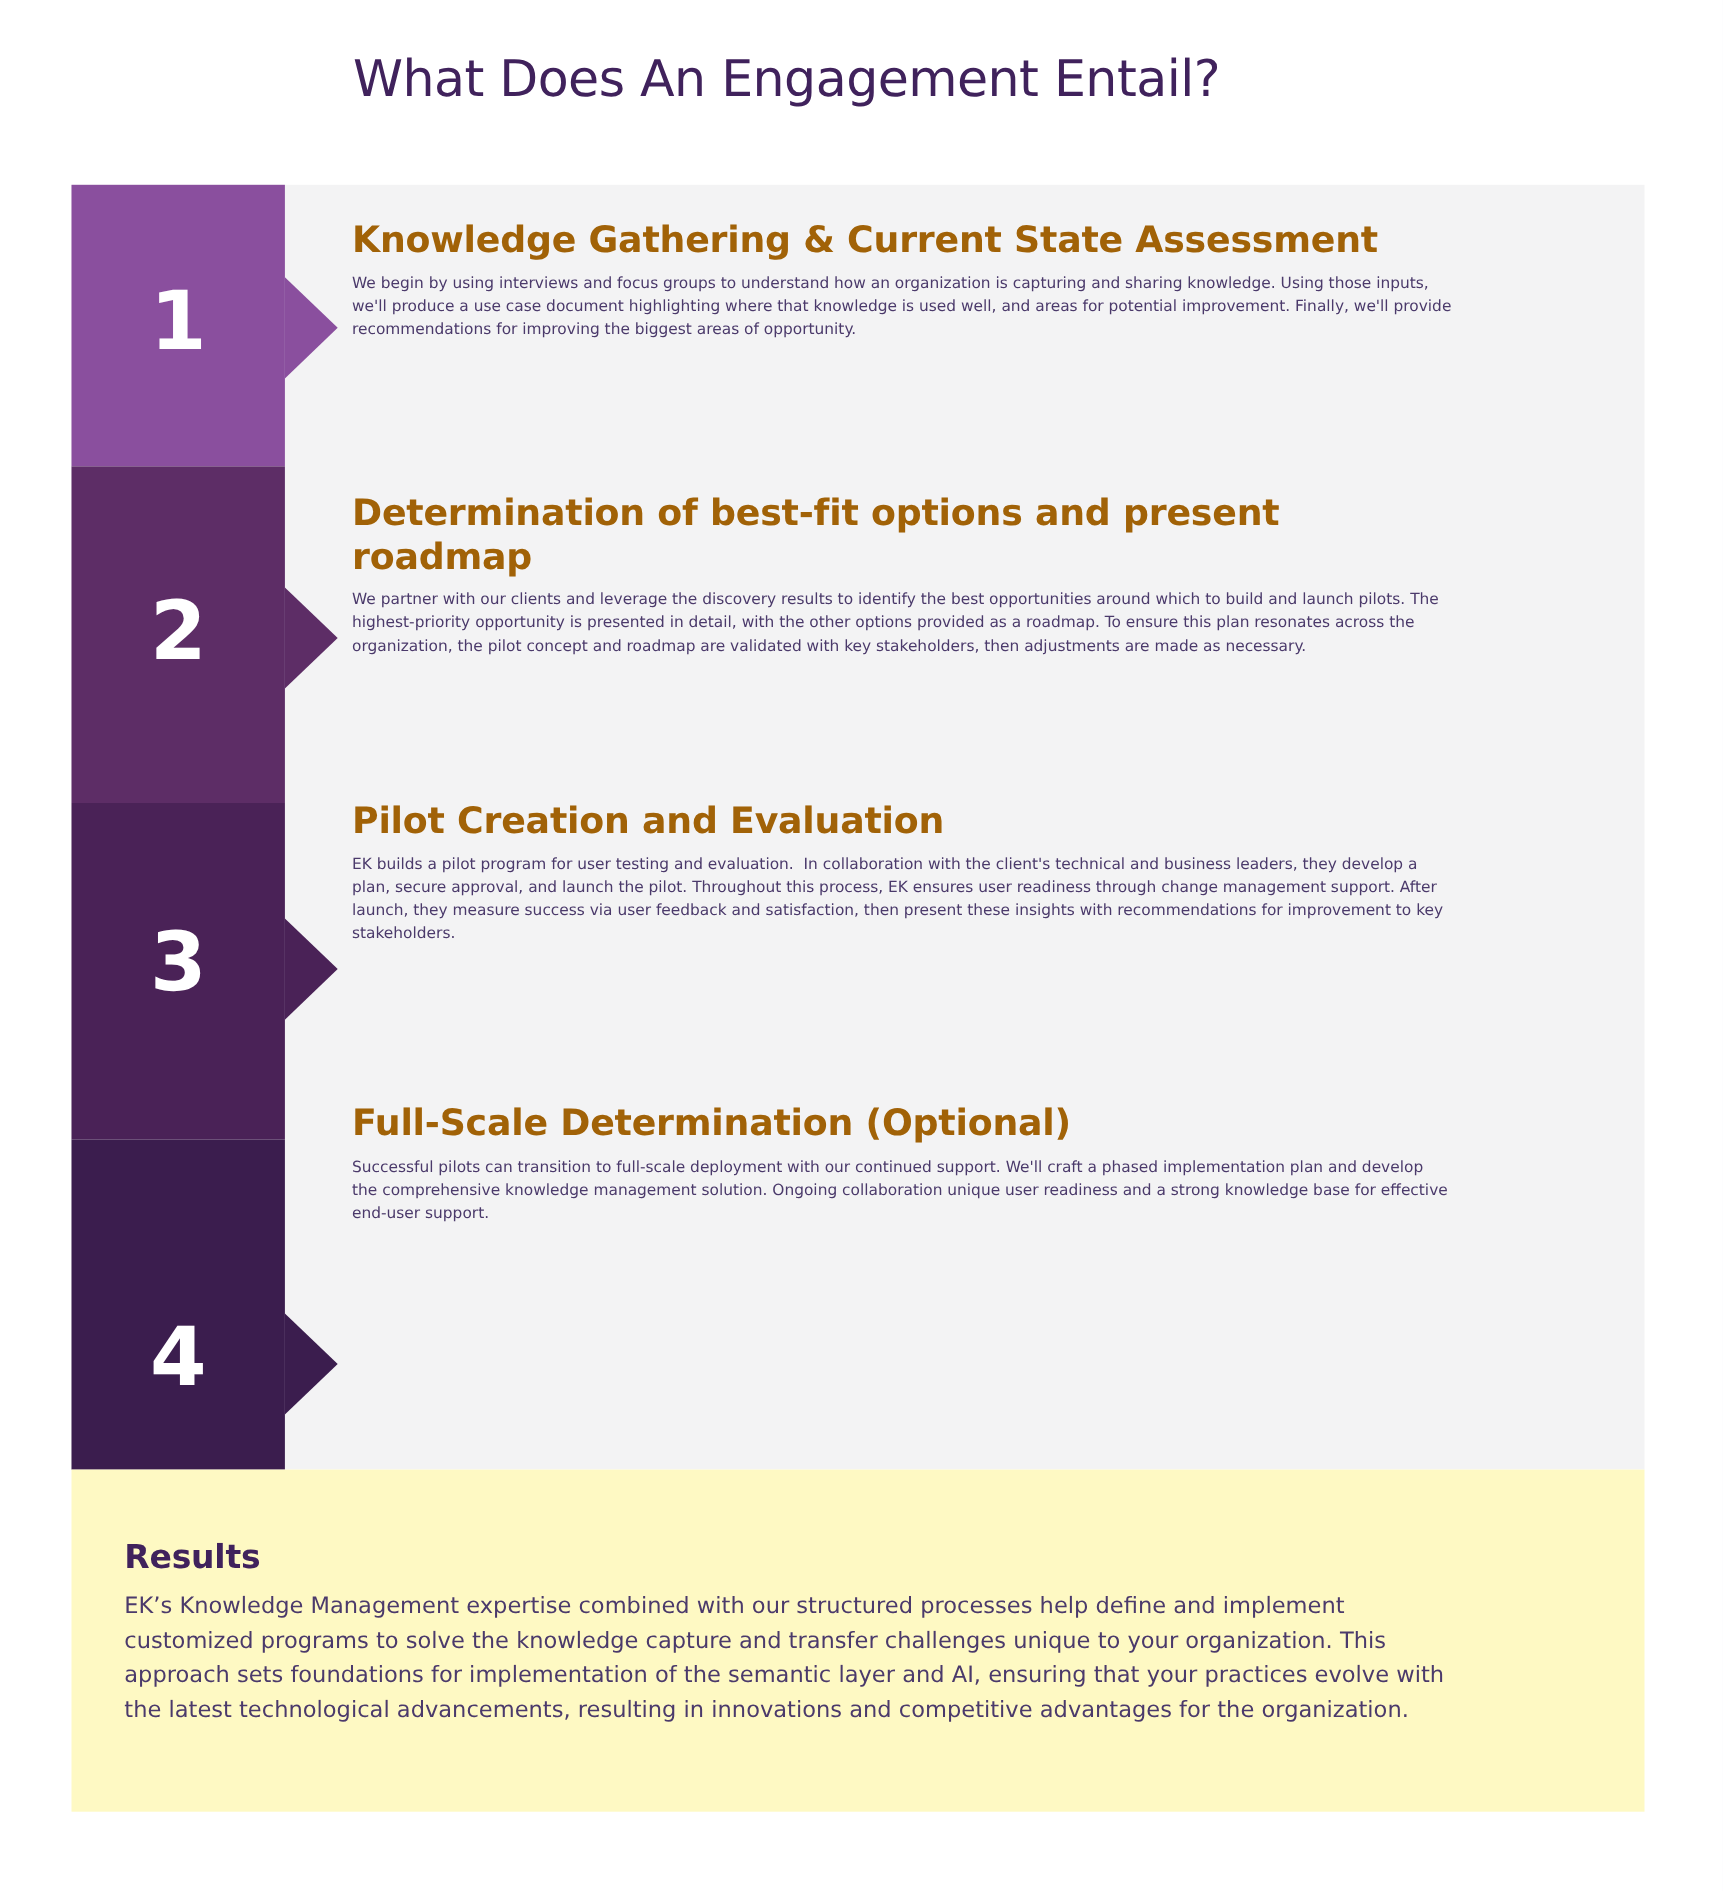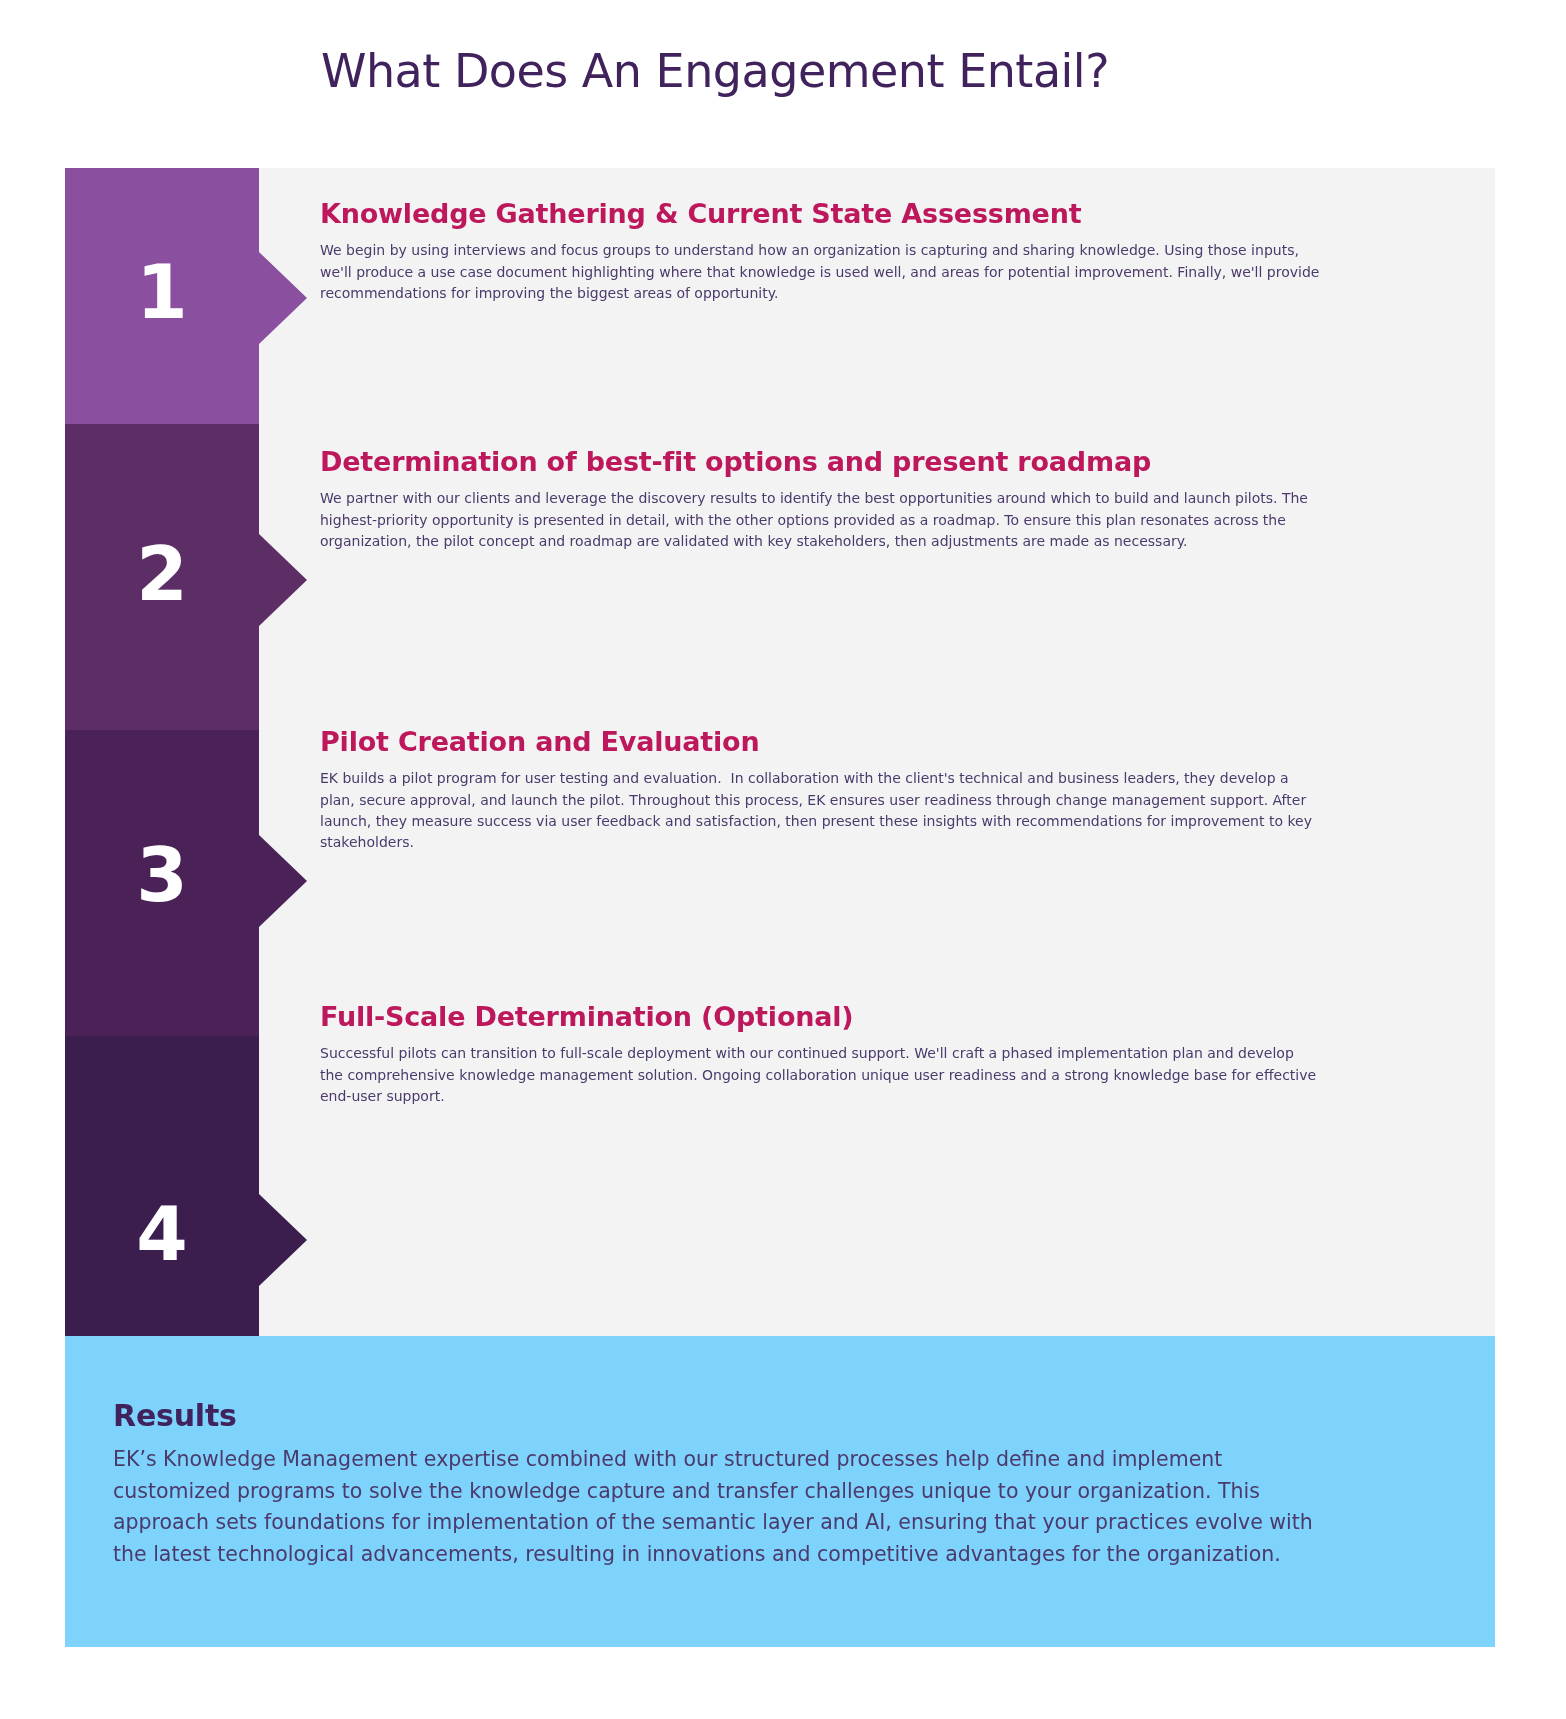--- a/index.html
+++ b/index.html
@@ -72,43 +72,43 @@
     font-family: "DejaVu Sans", "Liberation Sans", sans-serif;
   }
 
   
   .step-text {
     position: absolute;
     left: 255px;
     width: 1000px;
   }
   .step-heading {
-    font-size: 27px;
+    font-size: 33px;
     font-weight: 700;
-    color: #be185d;
+    color: #a16207;
     letter-spacing: -0.2px;
     margin: 0 0 10px 0;
     line-height: 1.2;
   }
   .step-body {
     font-size: 14px;
     line-height: 1.52;
     color: #4b3a6b;
     margin: 0;
     white-space: pre-wrap;
   }
 
   
   #results-panel {
     position: absolute;
     left: 65px;
     top: 1336px;
     width: 1430px;
     height: 311px;
-    background: #7dd3fc;
+    background: #fef9c3;
   }
   #results-heading {
     position: absolute;
     left: 48px;
     top: 62px;
     font-size: 30px;
     font-weight: 700;
     color: #40225c;
     letter-spacing: -0.2px;
   }

